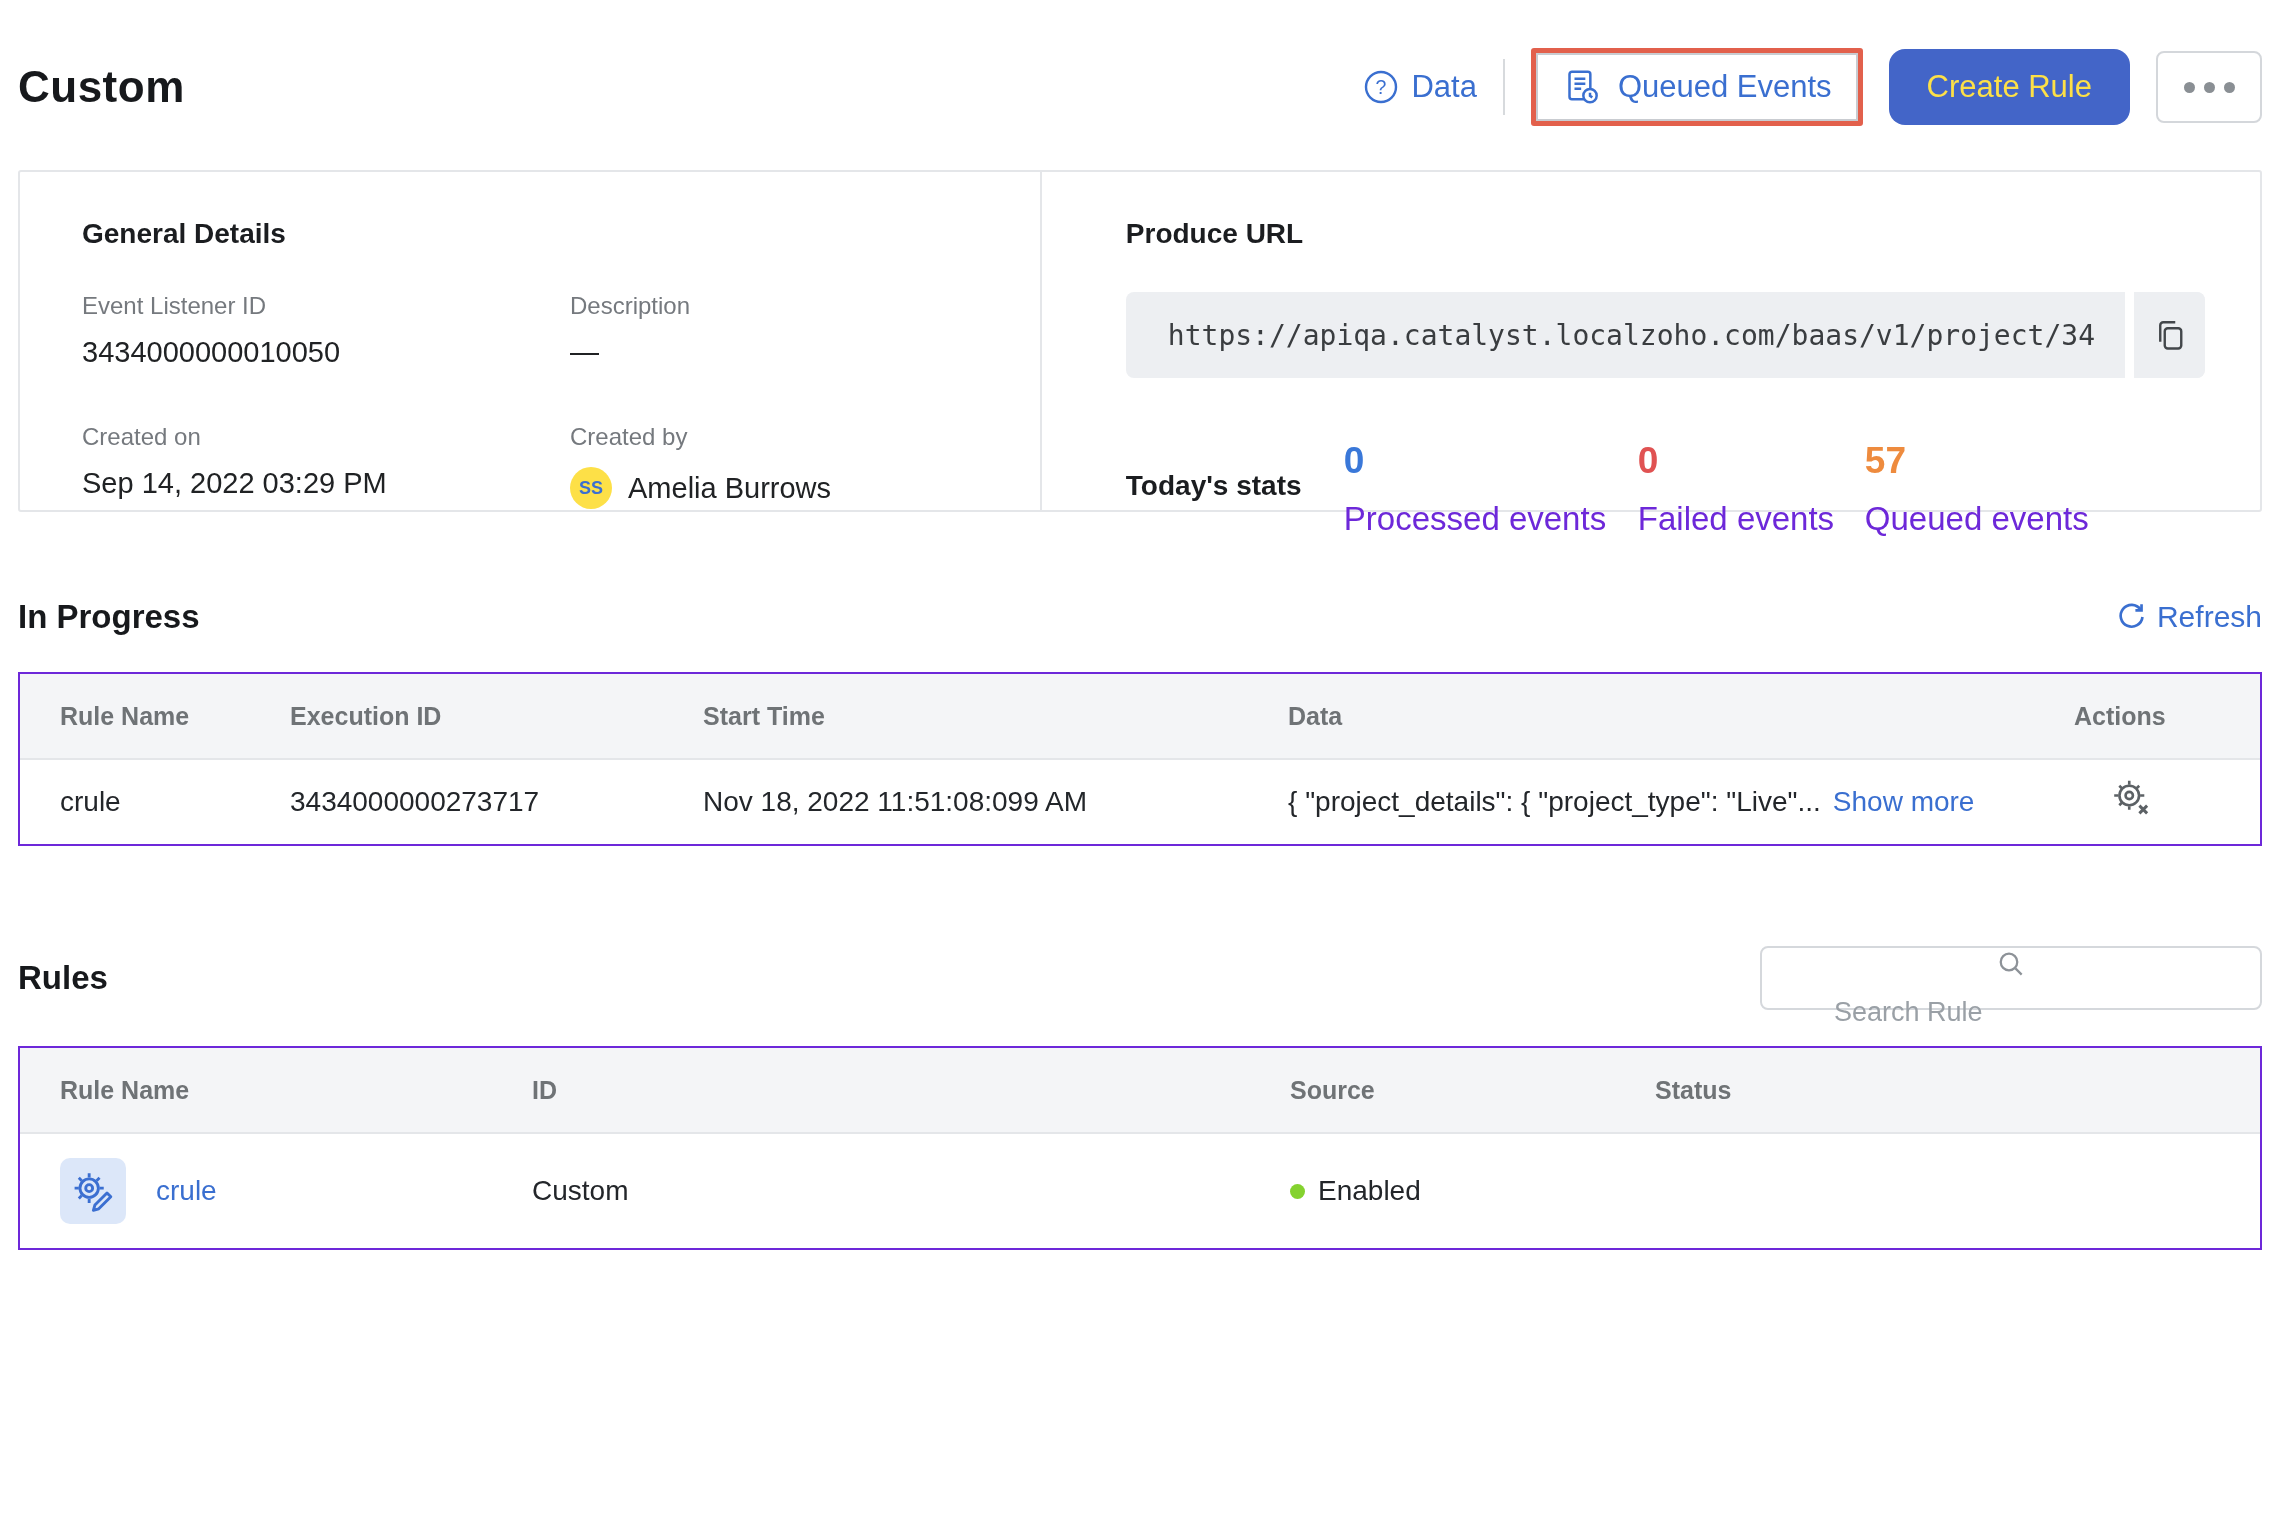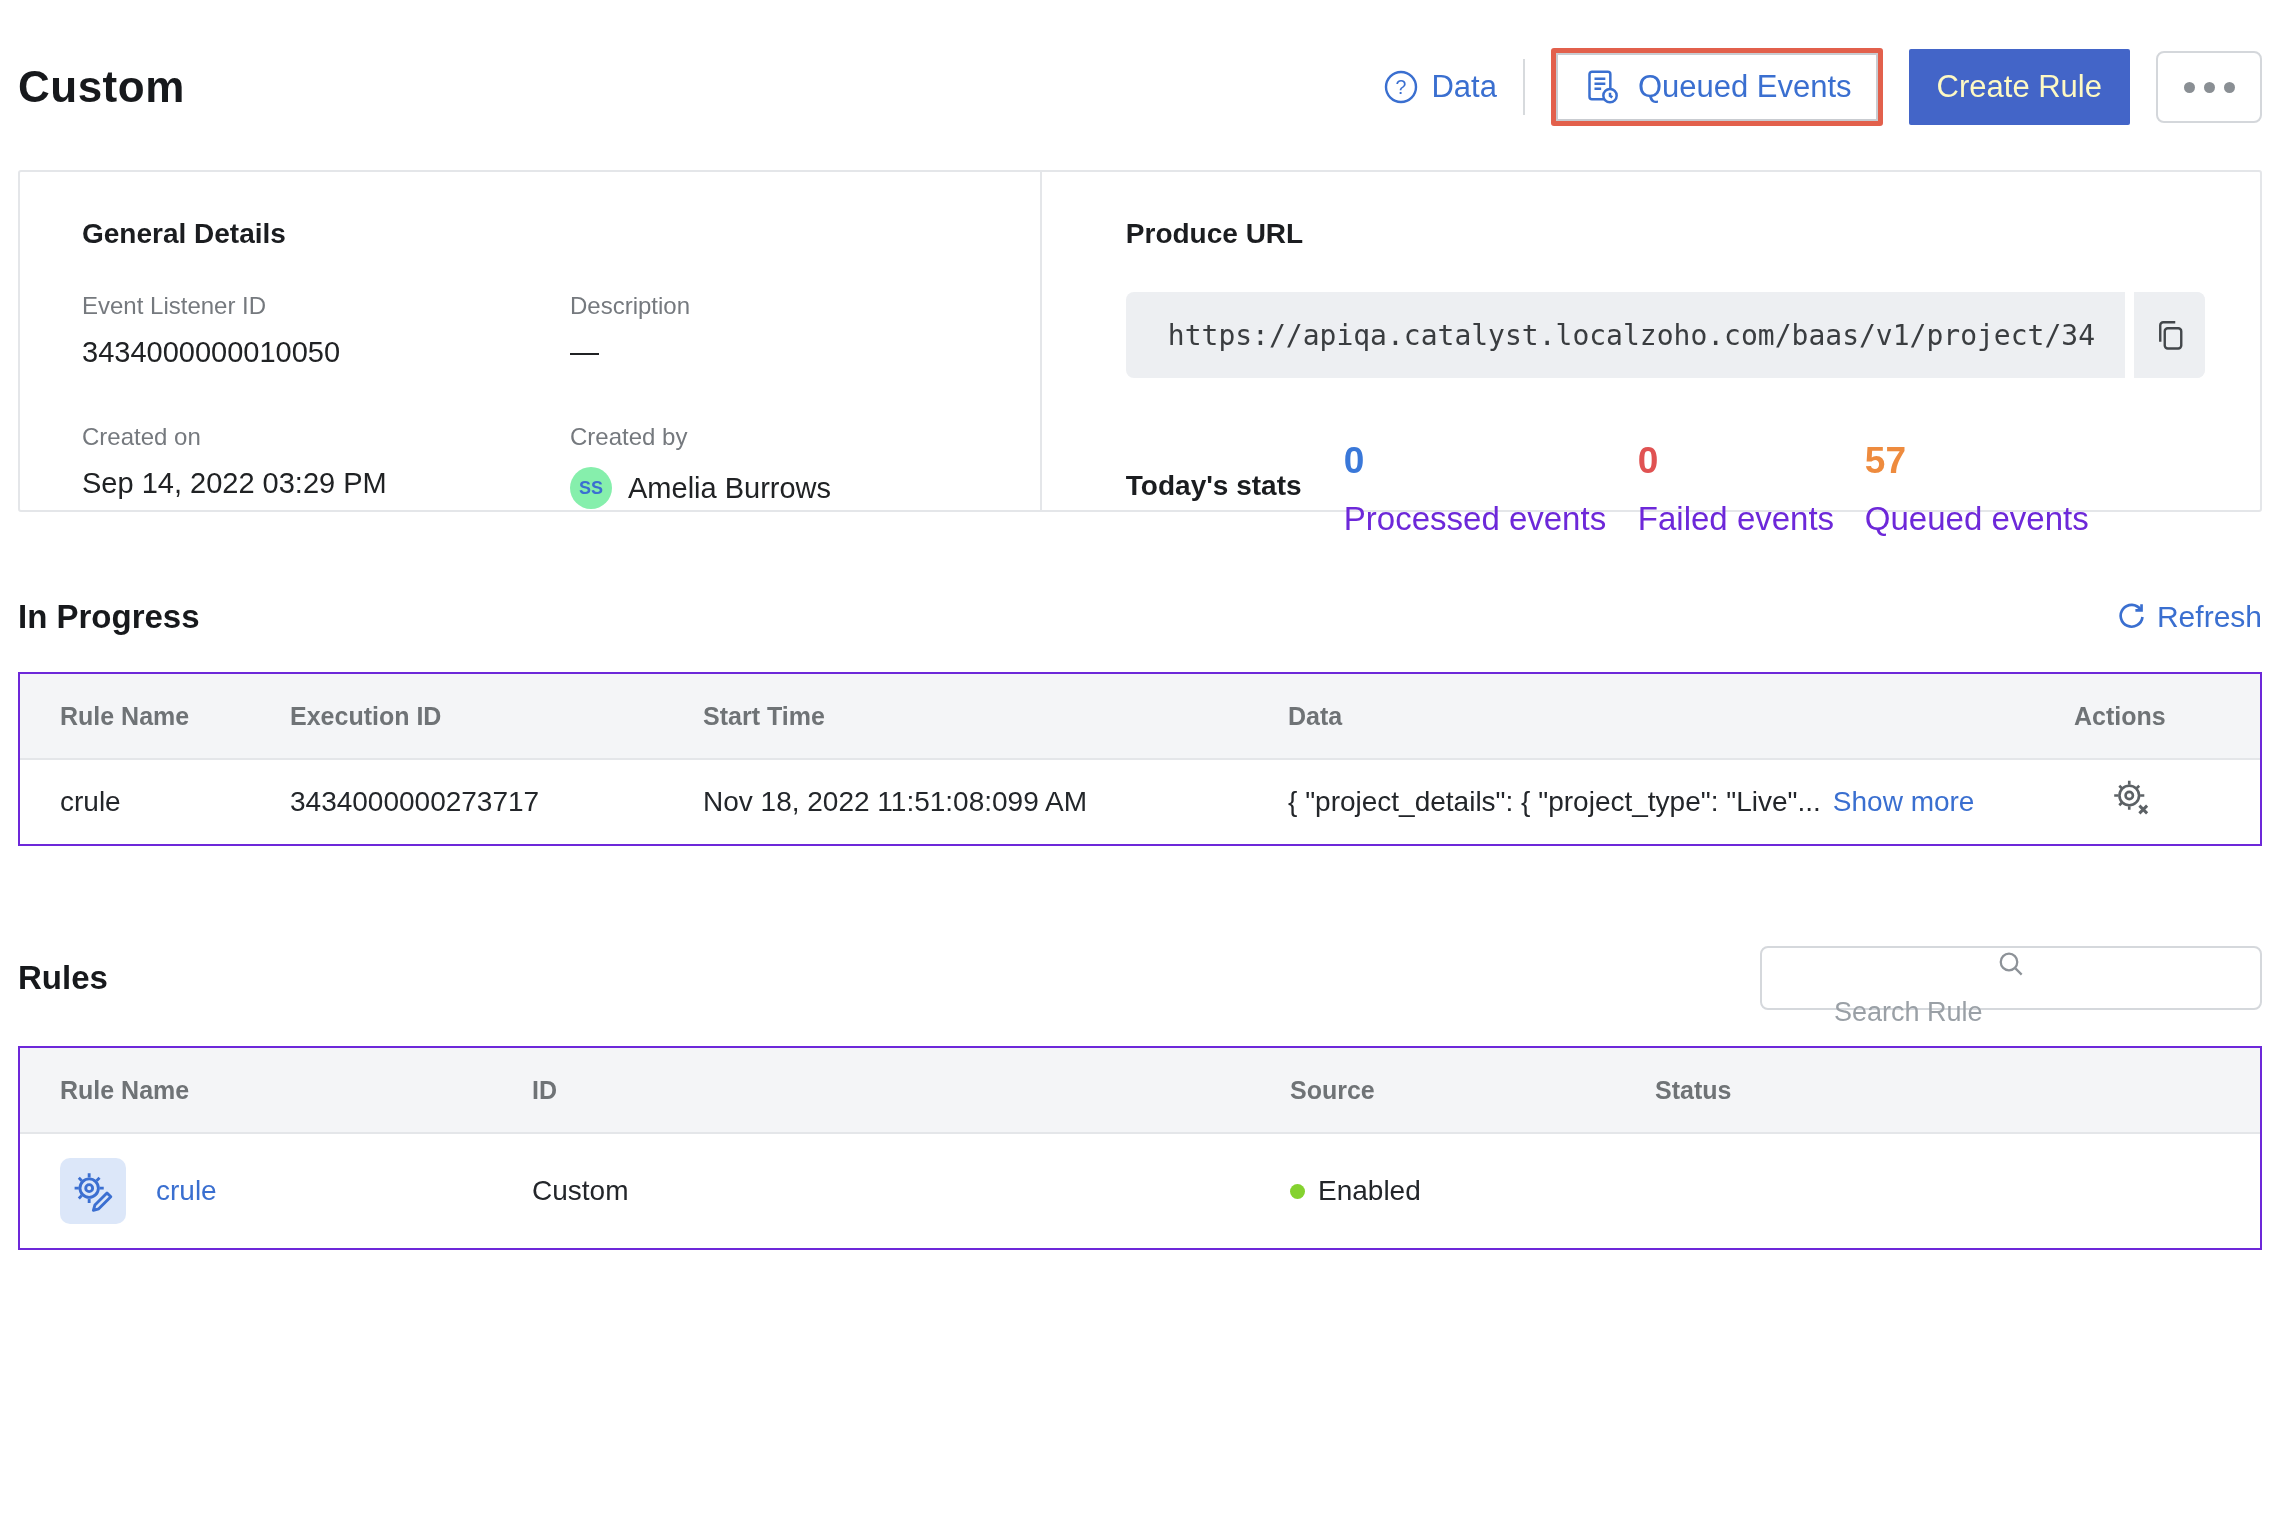--- a/index.html
+++ b/index.html
@@ -20,38 +20,38 @@
   .help-link svg { width:36px; height:36px; }
   .vdiv { width:2px; height:56px; background:#d7dadd; }
   .queued-btn {
     display:flex; align-items:center; gap:16px;
     background:#fff; border:5px solid #e2604c; border-radius:3px;
     box-shadow: inset 0 0 0 2px #c9ccd1;
     padding:14px 26px; color:#3a6fd0; font-size:31px; font-family:inherit; cursor:pointer;
   }
   .queued-btn svg { width:40px; height:40px; }
   .create-btn {
-    background:#4365c8; color:#fef9c3; border:none; border-radius:2px;
-    font-size:31px; font-family:inherit; padding:20px 28px; cursor:pointer;
+    background:#4365c8; color:#fde047; border:none; border-radius:16px;
+    font-size:31px; font-family:inherit; padding:20px 38px; cursor:pointer;
   }
   .more-btn {
     width:106px; height:72px; background:#fff; border:2px solid #d4d7db; border-radius:8px;
     display:flex; align-items:center; justify-content:center; gap:9px; cursor:pointer;
   }
   .more-btn .dot { width:11px; height:11px; border-radius:50%; background:#8a8f94; }
 
   
   .details-card { margin:40px 18px 0 18px; border:2px solid #e4e6e9; border-radius:3px; display:flex; height:342px; background:#fff; }
   .gd-pane { width:1123px; padding:46px 40px 0 62px; border-right:2px solid #e4e6e9; }
   .card-h2 { margin:0 0 42px 0; font-size:28px; font-weight:700; color:#1b1d20; }
   .gd-grid { display:grid; grid-template-columns:488px 1fr; row-gap:54px; }
   .field-label { font-size:24px; color:#75797e; margin-bottom:16px; }
   .field-value { font-size:29px; color:#202224; }
   .created-by { display:flex; align-items:center; gap:16px; }
-  .avatar { width:42px; height:42px; border-radius:50%; background:#86efac; color:#3b6fd1;
+  .avatar { width:42px; height:42px; border-radius:50%; background:#fde047; color:#3b6fd1;
             font-size:18px; font-weight:700; display:flex; align-items:center; justify-content:center; }
   .pu-pane { flex:1; padding:46px 55px 0 84px; }
   .url-box { position:relative; height:86px; background:#edeff2; border-radius:8px;
              display:flex; align-items:center; padding:0 110px 0 42px; overflow:hidden; }
   .url-text { font-family:"DejaVu Sans Mono", monospace; font-size:28px; color:#3a3d40; white-space:nowrap; overflow:hidden; }
   .copy-seg { position:absolute; right:0; top:0; bottom:0; width:80px; background:#edeff2;
               border-left:9px solid #ffffff; border-radius:0 8px 8px 0;
               display:flex; align-items:center; justify-content:center; cursor:pointer; }
   .copy-seg svg { width:36px; height:36px; }
   .stats-row { margin-top:62px; display:flex; align-items:flex-start; }

